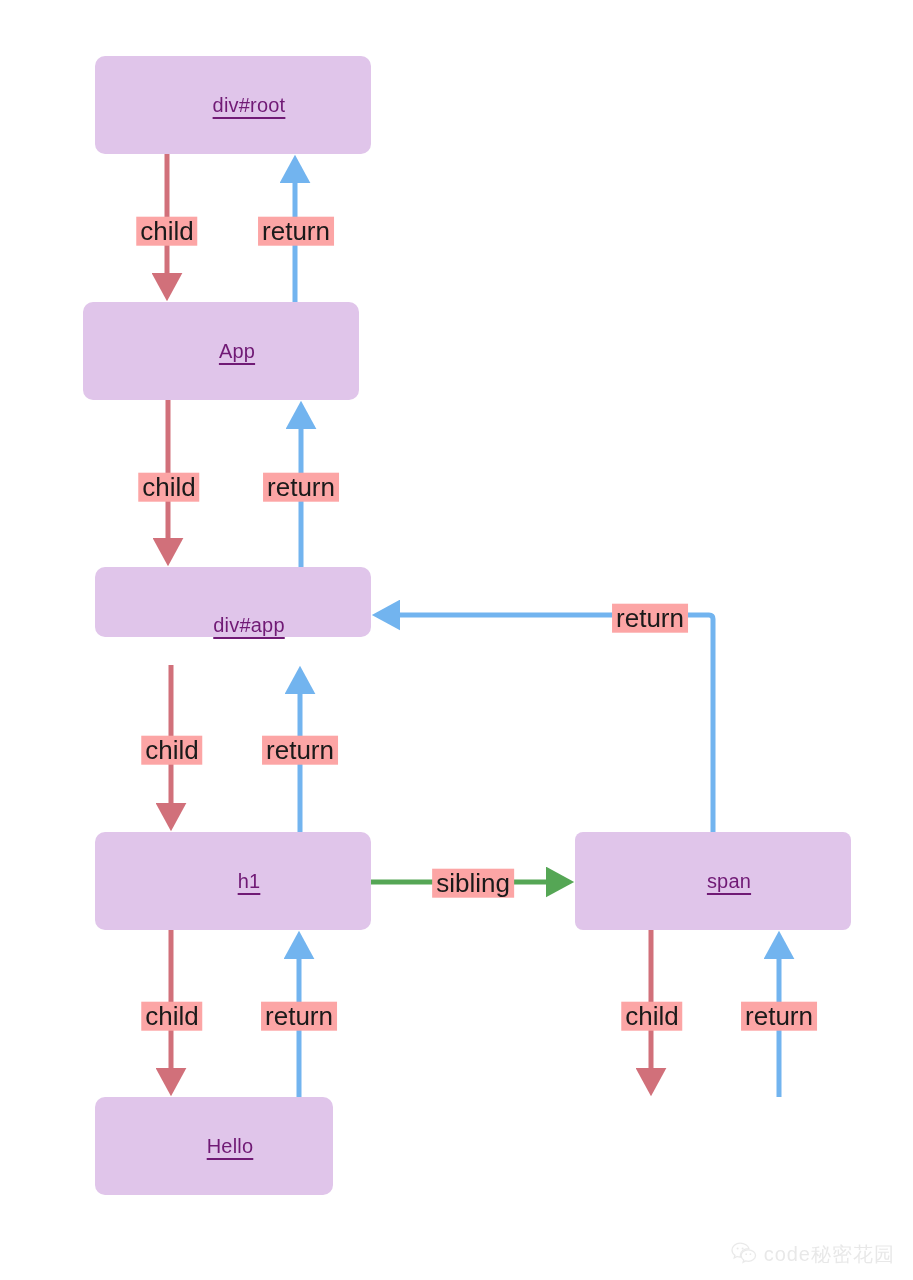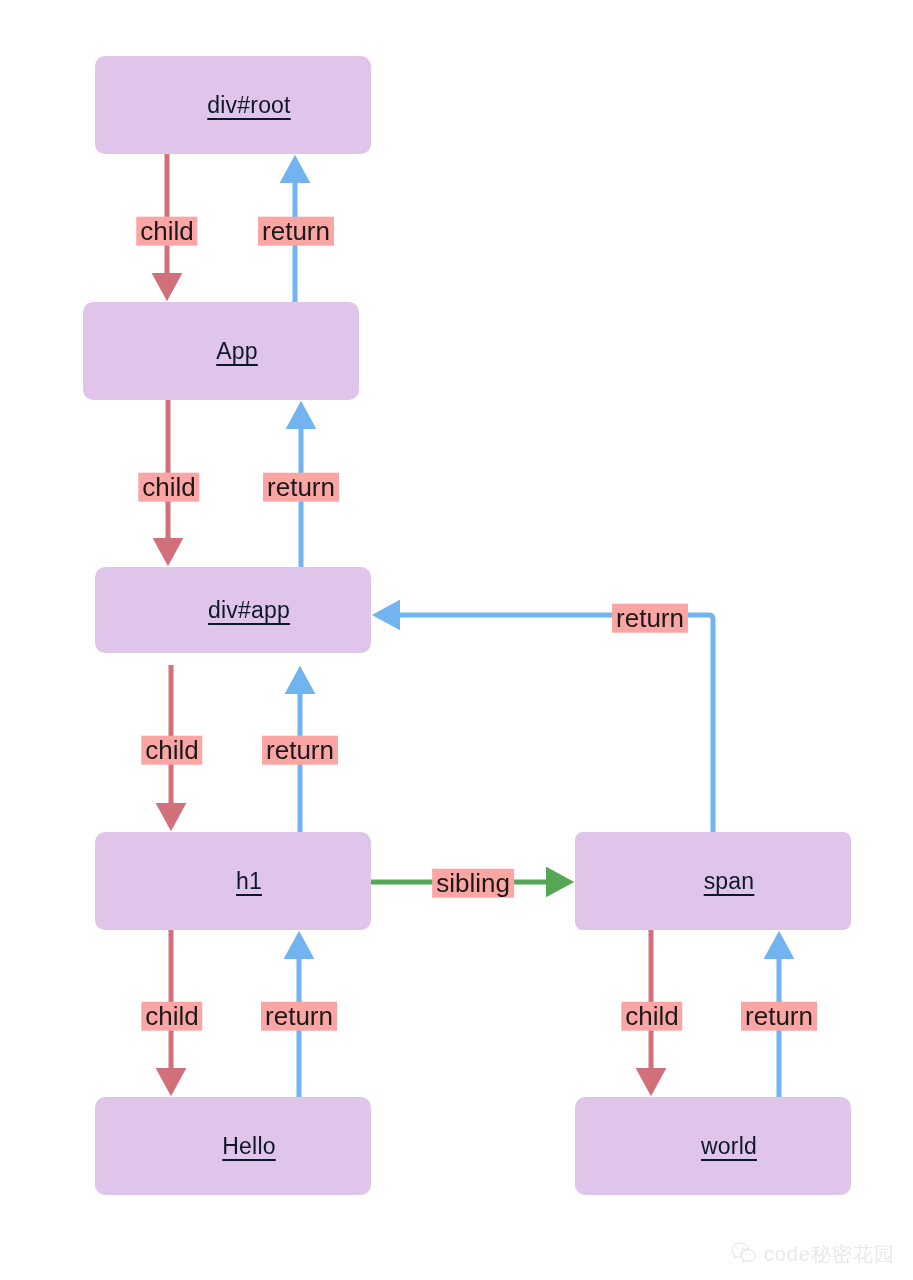--- a/index.html
+++ b/index.html
@@ -30,22 +30,22 @@
     background: #e0c5ea;
     border-radius: 10px;
     display: flex;
     align-items: center;
     justify-content: center;
     box-sizing: border-box;
     z-index: 3;
   }
   .node-label {
     font-family: "Liberation Sans", sans-serif;
-    font-size: 23px;
-    color: #0f172a;
+    font-size: 20px;
+    color: #701a75;
     text-decoration: underline;
     text-underline-offset: 5px;
     text-decoration-thickness: 2px;
     letter-spacing: 0.2px;
     white-space: nowrap;
     margin-left: 32px;
   }
   .edge-label {
     position: absolute;
     font-family: "Liberation Sans", sans-serif;
@@ -120,39 +120,36 @@
   </svg>
 
   <div class="node" style="left:95px; top:56px; width:276px; height:98px;">
     <span class="node-label">div#root</span>
   </div>
 
   <div class="node" style="left:83px; top:302px; width:276px; height:98px;">
     <span class="node-label">App</span>
   </div>
 
-  <div class="node" style="left:95px; top:567px; width:276px; height:86px;">
+  <div class="node" style="left:95px; top:567px; width:276px; height:70px;align-items:flex-end;">
     <span class="node-label">div#app</span>
   </div>
 
   <div class="node" style="left:95px; top:832px; width:276px; height:98px;">
     <span class="node-label">h1</span>
   </div>
 
-  <div class="node" style="left:95px; top:1097px; width:276px; height:98px;">
+  <div class="node" style="left:95px; top:1097px; width:238px; height:98px;">
     <span class="node-label">Hello</span>
   </div>
 
   <div class="node" style="left:575px; top:832px; width:276px; height:98px;border-radius:8px;">
     <span class="node-label">span</span>
   </div>
 
-  <div class="node" style="left:575px; top:1097px; width:276px; height:98px;">
-    <span class="node-label">world</span>
-  </div>
 
   <div class="edge-label" style="left:167px; top:231px;">child</div>
   <div class="edge-label" style="left:296px; top:231px;">return</div>
 
   <div class="edge-label" style="left:169px; top:487px;">child</div>
   <div class="edge-label" style="left:301px; top:487px;">return</div>
 
   <div class="edge-label" style="left:172px; top:750px;">child</div>
   <div class="edge-label" style="left:300px; top:750px;">return</div>
 

